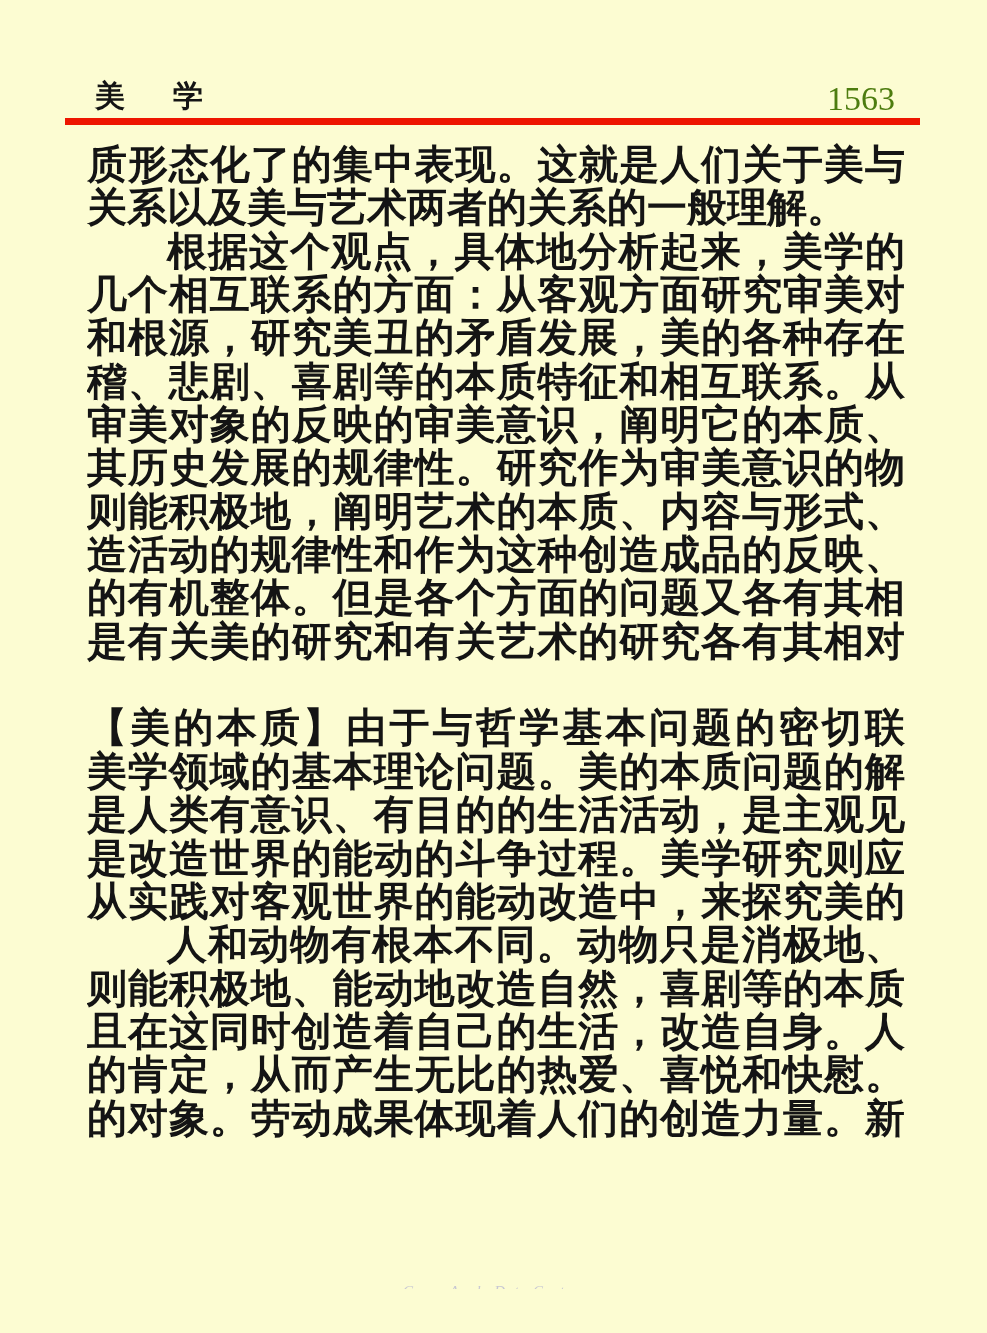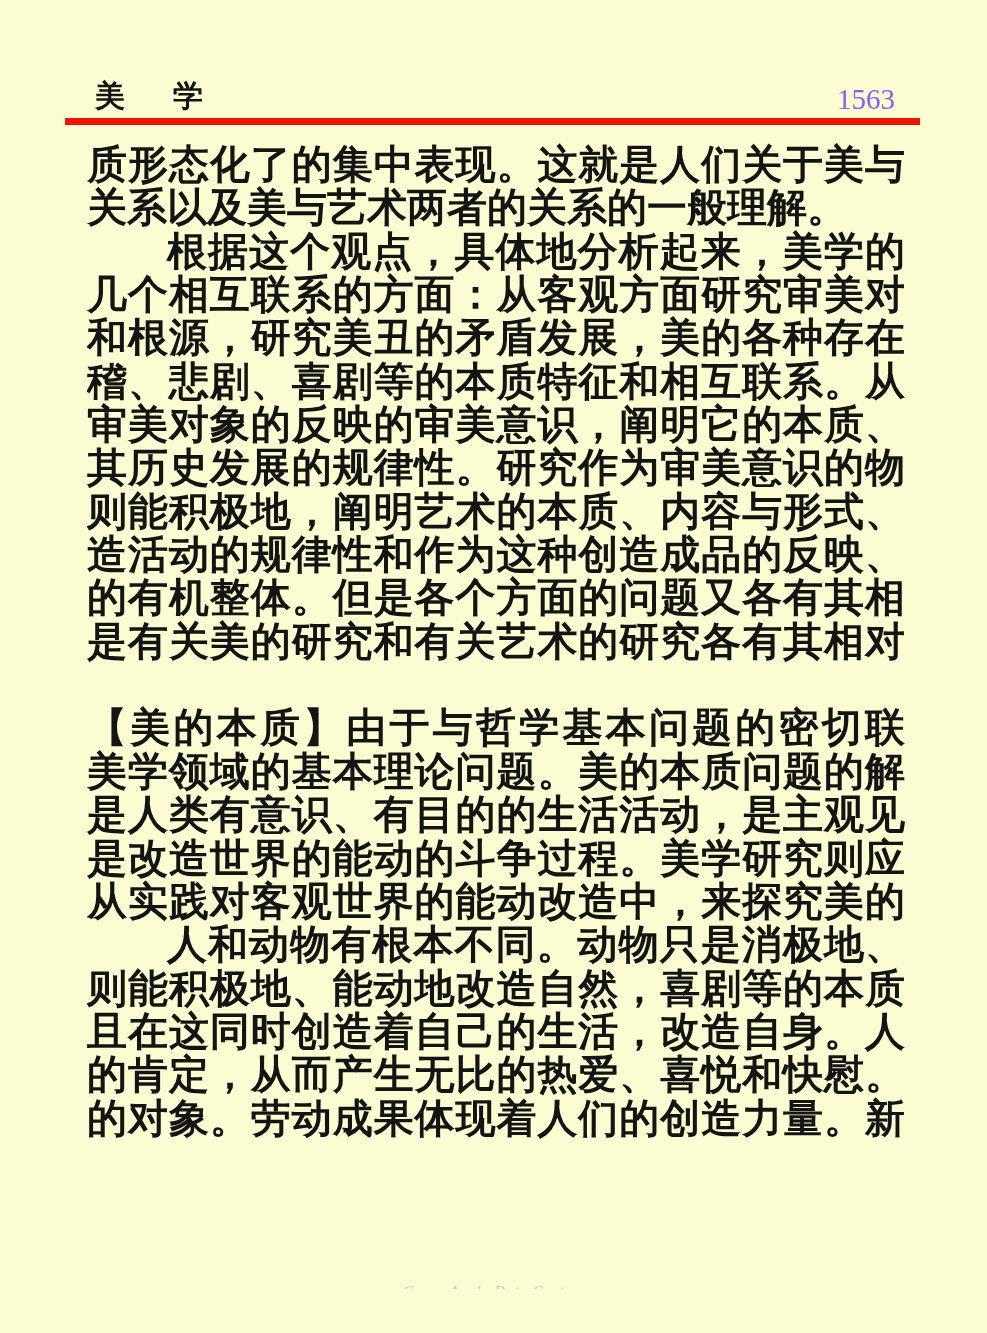--- a/index.html
+++ b/index.html
@@ -27,23 +27,23 @@
     font-weight: 600;
     letter-spacing: 48px;
     white-space: nowrap;
     line-height: 32px;
   }
   .page-number {
     position: absolute;
     top: 84px;
     right: 92px;
     font-family: "Liberation Serif", "DejaVu Serif", serif;
-    font-size: 29px;
+    font-size: 34px;
     font-weight: 400;
-    color: #8b5cf6;
+    color: #4d7c0f;
     line-height: 30px;
   }
   .header-rule {
     position: absolute;
     left: 65px;
     top: 118px;
     width: 855px;
     height: 7px;
     background: var(--rule);
   }

